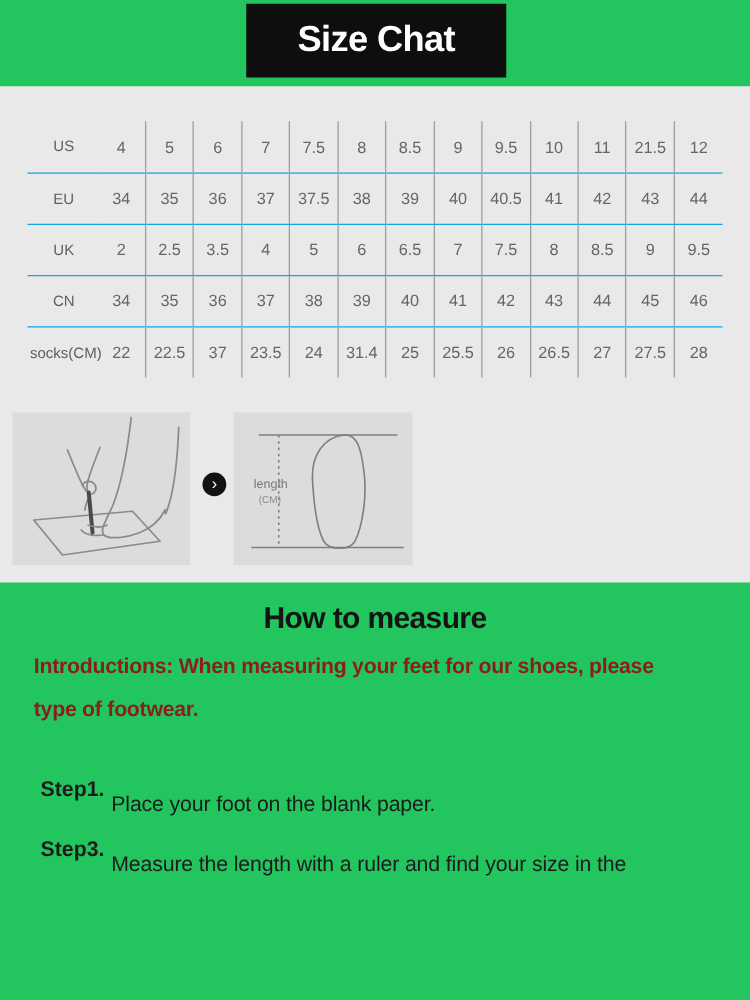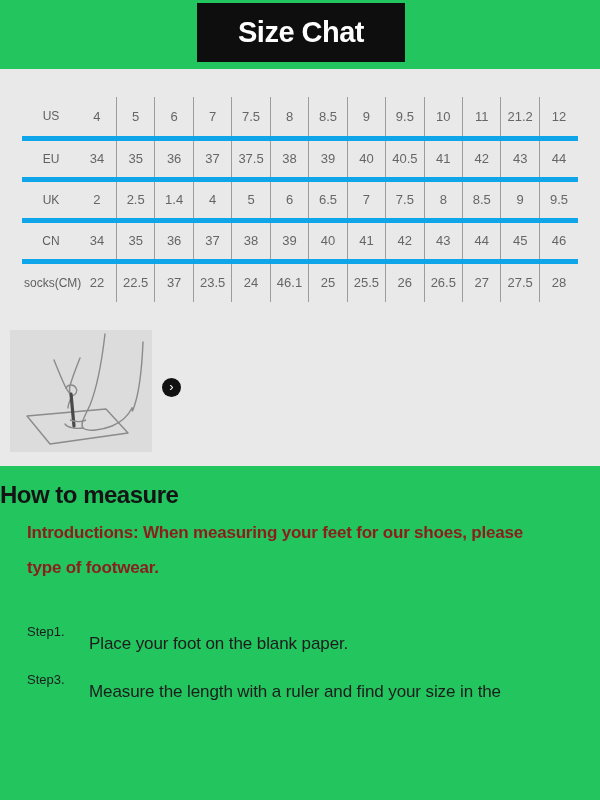--- a/index.html
+++ b/index.html
@@ -27,50 +27,50 @@
     border-collapse:collapse; table-layout:fixed;
   }
   table.size-table td {
     height:41px; text-align:center; vertical-align:middle;
     font-size:13px; color:#666666;
   }
   table.size-table td.label {
     width:56px; font-size:12px; color:#606060; text-align:center; padding-left:2px;
   }
   table.size-table td.val + td.val { border-left:1px solid #9c9c9c; }
-  table.size-table tr:not(:last-child) td { border-bottom:5px solid #0ea5e9; }
+  table.size-table tr:not(:last-child) td { border-bottom:1px solid #0ea5e9; }
 
   
   .panel {
     position:absolute; background:#dcdcdc;
   }
   .panel-left  { left:10px;  top:261px; width:142px; height:122px; }
   .panel-right { left:187px; top:261px; width:143px; height:122px; }
   .arrow-circle {
     position:absolute; left:162px; top:309px; width:19px; height:19px;
     background:#111111; border-radius:50%;
     display:flex; align-items:center; justify-content:center;
   }
   .arrow-circle span { color:#ffffff; font-size:13px; line-height:1; margin-top:-2px; }
 
   
   .howto-heading {
-    position:absolute; left:0; top:481px; width:600px; text-align:left;
+    position:absolute; left:0; top:481px; width:600px; text-align:center;
     font-size:24px; font-weight:bold; color:#141414; letter-spacing:-0.5px;
   }
   .intro {
     position:absolute; left:27px; top:515px; width:566px;
     font-size:17px; font-weight:bold; color:#8b1d1d;
     line-height:35px; letter-spacing:-0.2px;
   }
   .intro div { white-space:nowrap; }
   .steps { position:absolute; left:27px; top:621px; width:560px; }
   .step { display:flex; margin-bottom:14px; }
   .step .step-label {
-    flex:0 0 62px; font-weight:normal; font-size:13px; color:#1c1c1c; line-height:22px;
+    flex:0 0 62px; font-weight:bold; font-size:17px; color:#1c1c1c; line-height:22px;text-align:center;
   }
   .step .step-text {
     font-size:17px; color:#1c1c1c; line-height:22px; letter-spacing:-0.1px;
   }
   .step .step-text div { white-space:nowrap;margin-top:12px; }
   svg { display:block; }
 </style>
 </head>
 <body>
 
@@ -90,21 +90,21 @@
             <td class="val">5</td>
             <td class="val">6</td>
             <td class="val">7</td>
             <td class="val">7.5</td>
             <td class="val">8</td>
             <td class="val">8.5</td>
             <td class="val">9</td>
             <td class="val">9.5</td>
             <td class="val">10</td>
             <td class="val">11</td>
-            <td class="val">21.2</td>
+            <td class="val">21.5</td>
             <td class="val">12</td>
           </tr>
           <tr>
             <td class="label">EU</td>
             <td class="val">34</td>
             <td class="val">35</td>
             <td class="val">36</td>
             <td class="val">37</td>
             <td class="val">37.5</td>
             <td class="val">38</td>
@@ -113,21 +113,21 @@
             <td class="val">40.5</td>
             <td class="val">41</td>
             <td class="val">42</td>
             <td class="val">43</td>
             <td class="val">44</td>
           </tr>
           <tr>
             <td class="label">UK</td>
             <td class="val">2</td>
             <td class="val">2.5</td>
-            <td class="val">1.4</td>
+            <td class="val">3.5</td>
             <td class="val">4</td>
             <td class="val">5</td>
             <td class="val">6</td>
             <td class="val">6.5</td>
             <td class="val">7</td>
             <td class="val">7.5</td>
             <td class="val">8</td>
             <td class="val">8.5</td>
             <td class="val">9</td>
             <td class="val">9.5</td>
@@ -148,21 +148,21 @@
             <td class="val">45</td>
             <td class="val">46</td>
           </tr>
           <tr>
             <td class="label">socks(CM)</td>
             <td class="val">22</td>
             <td class="val">22.5</td>
             <td class="val">37</td>
             <td class="val">23.5</td>
             <td class="val">24</td>
-            <td class="val">46.1</td>
+            <td class="val">31.4</td>
             <td class="val">25</td>
             <td class="val">25.5</td>
             <td class="val">26</td>
             <td class="val">26.5</td>
             <td class="val">27</td>
             <td class="val">27.5</td>
             <td class="val">28</td>
           </tr>
         </tbody>
     </table>
@@ -185,20 +185,32 @@
 
         <line x1="61" y1="64" x2="64" y2="96" stroke="#4a4a4a" stroke-width="3.2" stroke-linecap="round"></line>
         <path d="M60,90 C66,92 72,92 76,90" fill="none" stroke="#8b8b8b" stroke-width="1.4"></path>
       </svg>
     </div>
 
     <div class="arrow-circle">
       <span>›</span>
     </div>
 
+    <div class="panel panel-right">
+      <svg width="143" height="122" viewBox="0 0 143 122">
+        <g fill="none" stroke="#7f7f7f" stroke-width="1.3">
+          <line x1="20" y1="18" x2="131" y2="18"></line>
+          <line x1="14" y1="108" x2="136" y2="108"></line>
+          <line x1="36" y1="18" x2="36" y2="108" stroke-dasharray="2,3"></line>
+          <path d="M88,18 C72,20 62,34 63,54 C64,72 66,92 72,103 C76,110 92,111 97,103 C103,91 107,66 104,46 C102,30 99,17 88,18 Z"></path>
+        </g>
+        <text x="16" y="60" font-size="10" fill="#777777" font-family="Liberation Sans, sans-serif">length</text>
+        <text x="20" y="72" font-size="8" fill="#888888" font-family="Liberation Sans, sans-serif">(CM)</text>
+      </svg>
+    </div>
   </div>
 
   <div class="howto-heading">How to measure</div>
 
   <div class="intro">
       <div>Introductions: When measuring your feet for our shoes, please</div>
       <div>type of footwear.</div>
     </div>
 
   <div class="steps">

